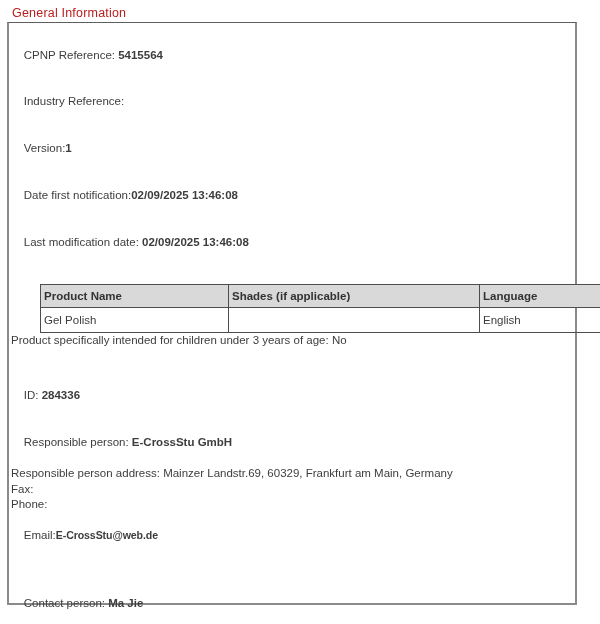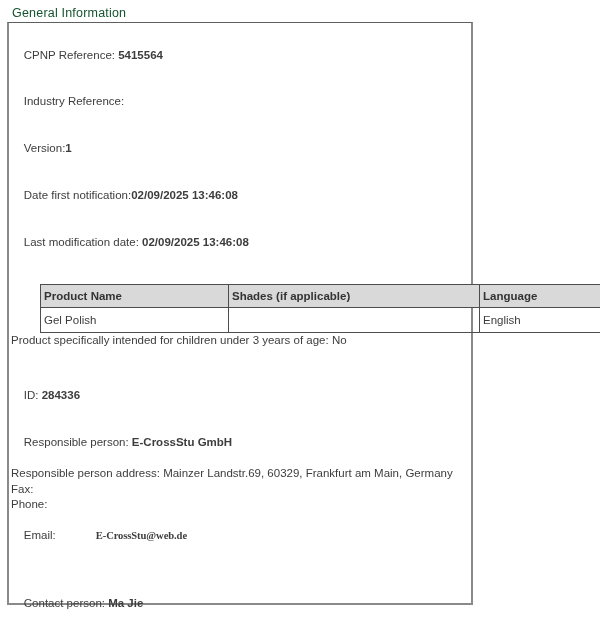--- a/index.html
+++ b/index.html
@@ -4,33 +4,33 @@
 <style>
   * { margin:0; padding:0; box-sizing:border-box; }
   html,body { background:#ffffff; }
   body {
     width:600px; height:624px; position:relative; overflow:hidden;
     font-family:"Liberation Sans", sans-serif;
     font-size:11.5px; color:#3d3d3d;
   }
   .legend {
     position:absolute; top:6px; left:12px;
-    color:#14532d; font-size:12.5px; letter-spacing:0.2px;
+    color:#b91c1c; font-size:12.5px; letter-spacing:0.2px;
   }
   .panel {
-    position:absolute; top:22px; left:7px; width:466px; height:583px;
+    position:absolute; top:22px; left:7px; width:570px; height:583px;
     border:2px solid #8a8a8a; border-top:1px solid #5f5f5f;
     background:#ffffff;
     padding:9px 8px 0 2px;
   }
   .line { line-height:15.6px; white-space:pre-wrap; min-height:15.6px; }
   .bold { font-weight:bold; }
   .alt {
-    font-family:Liberation Serif, serif;
-    font-size:10.6px; font-weight:600; letter-spacing:-0.1px;margin-left:40px;
+    font-family:Liberation Sans, sans-serif;
+    font-size:10.6px; font-weight:600; letter-spacing:-0.1px;
   }
   .mt16 { }
   .mt21 { margin-top:21px; }
   .mt24 { margin-top:24px; }
   table.product {
     border-collapse:collapse; table-layout:fixed;
     width:575px; margin-top:18px;margin-left:29px;
   }
   table.product th, table.product td {
     border:1px solid #4d4d4d; text-align:left;

